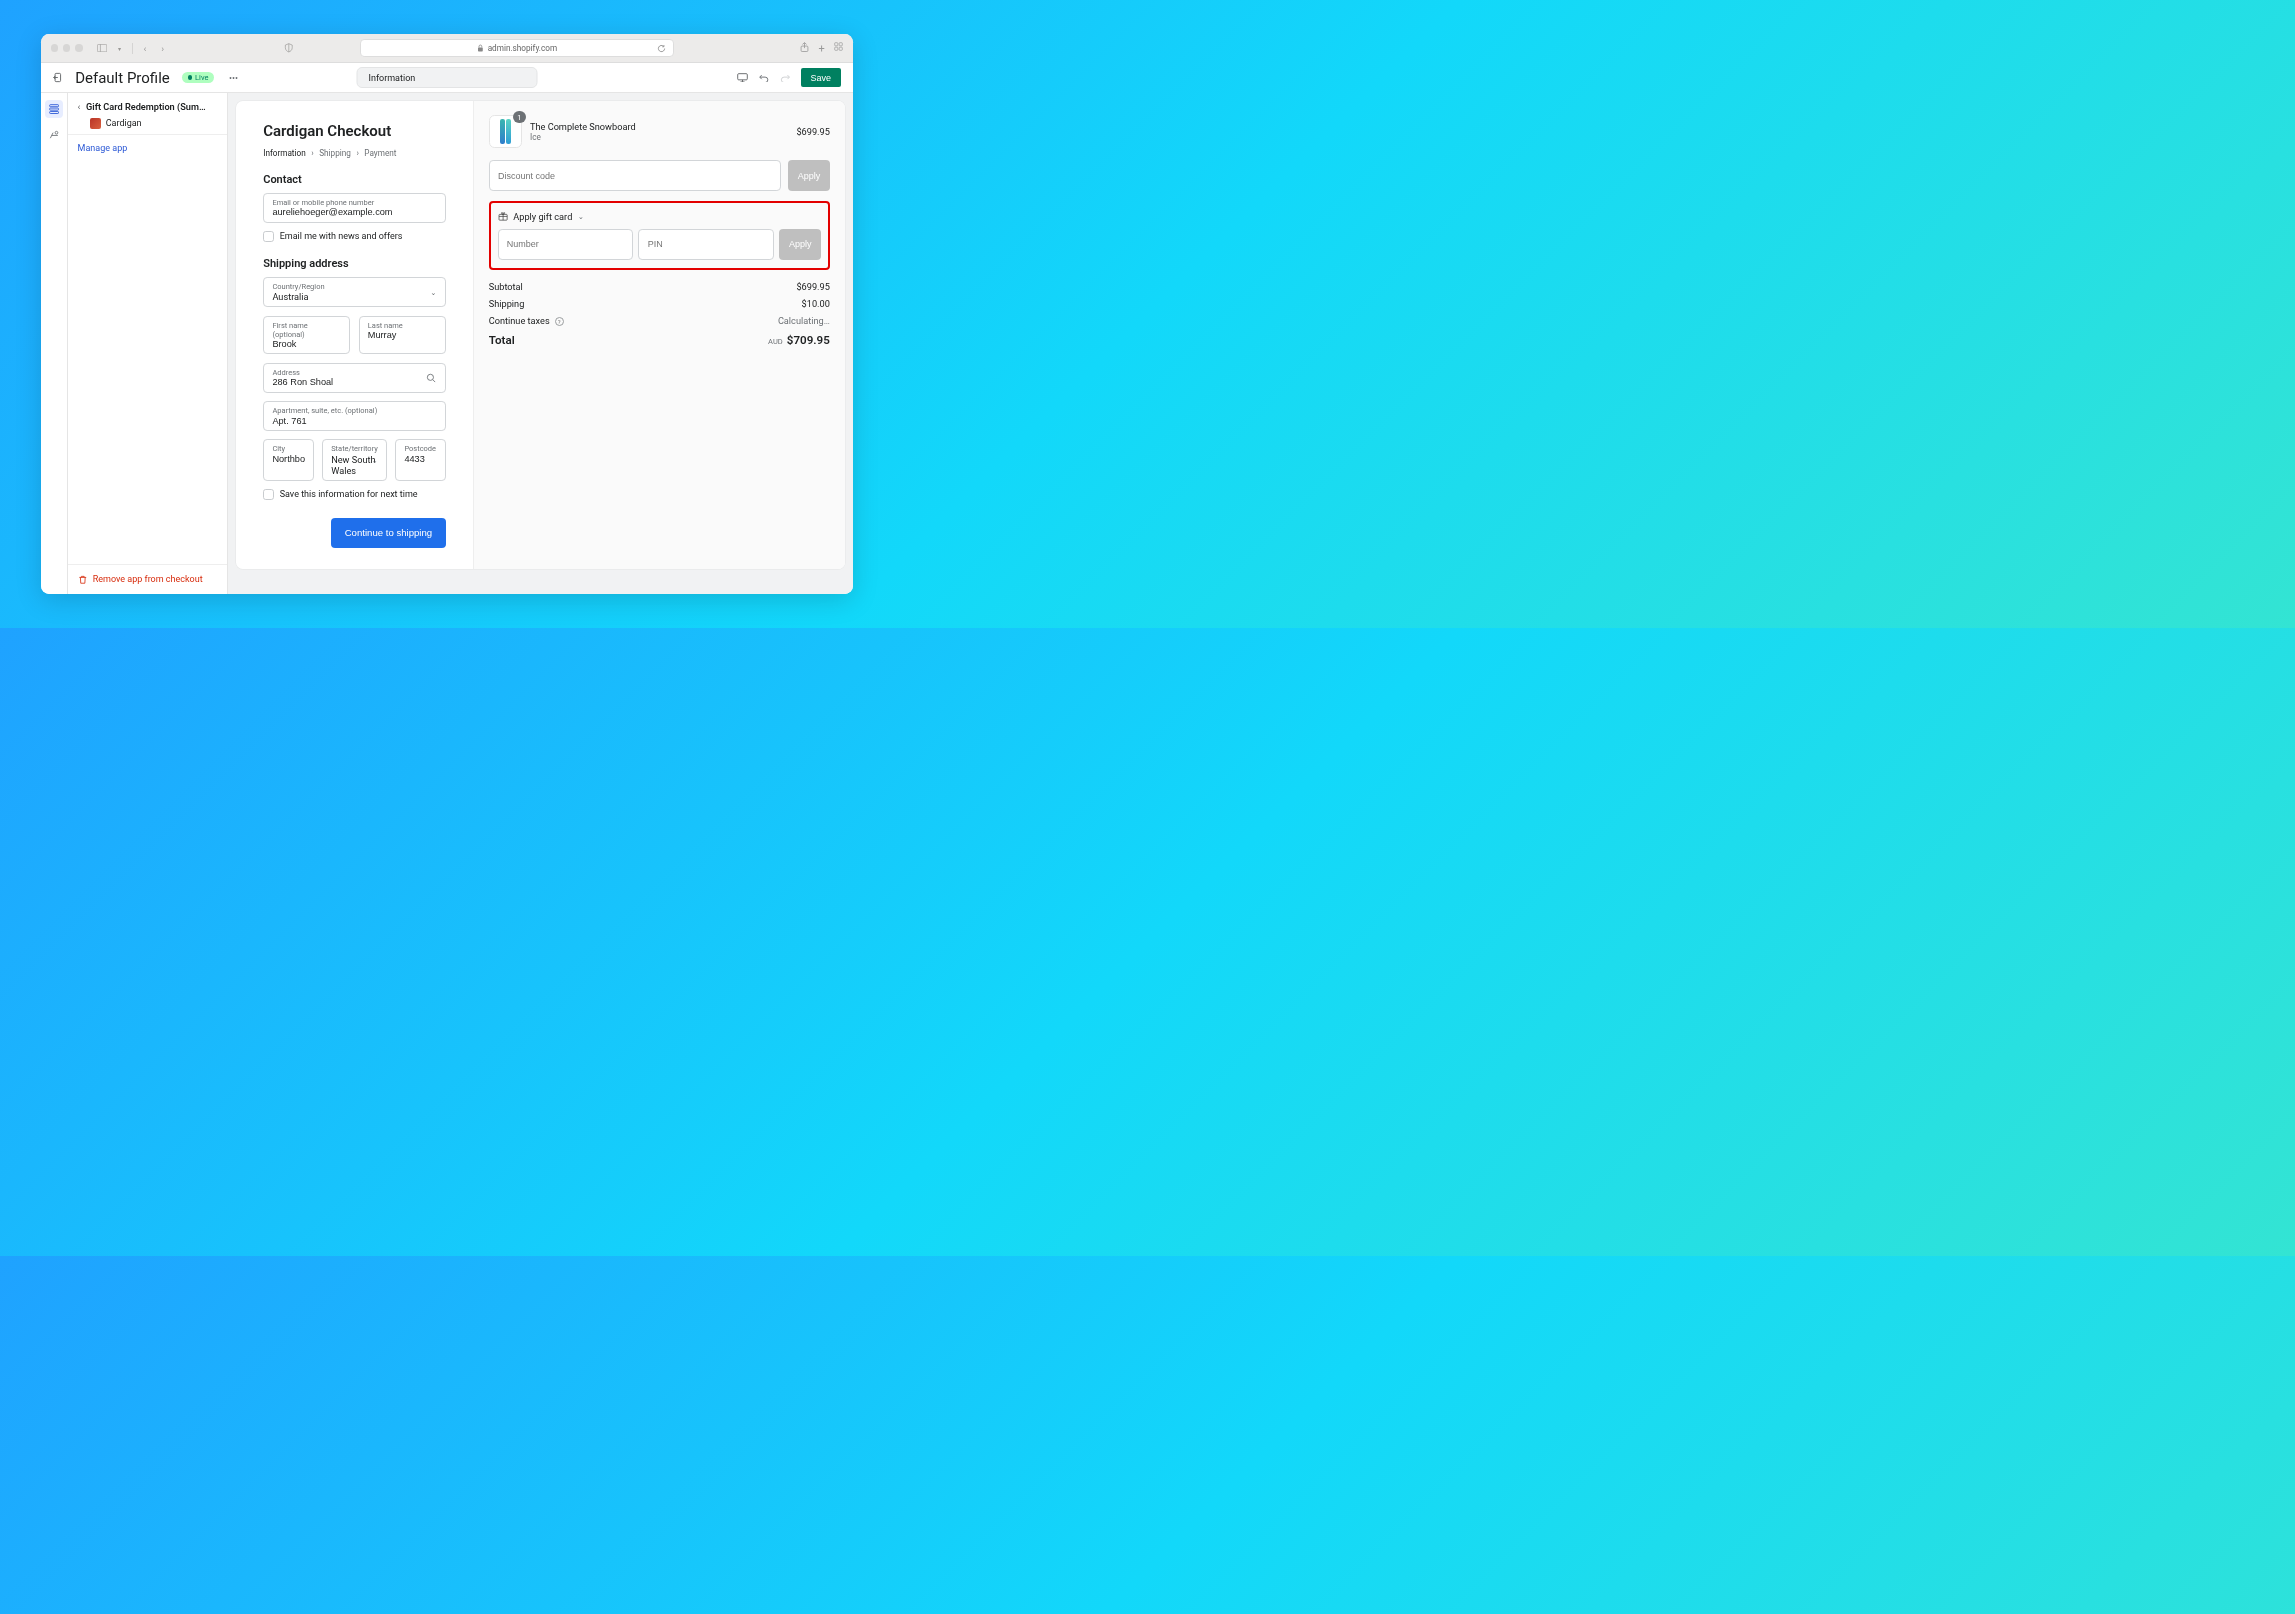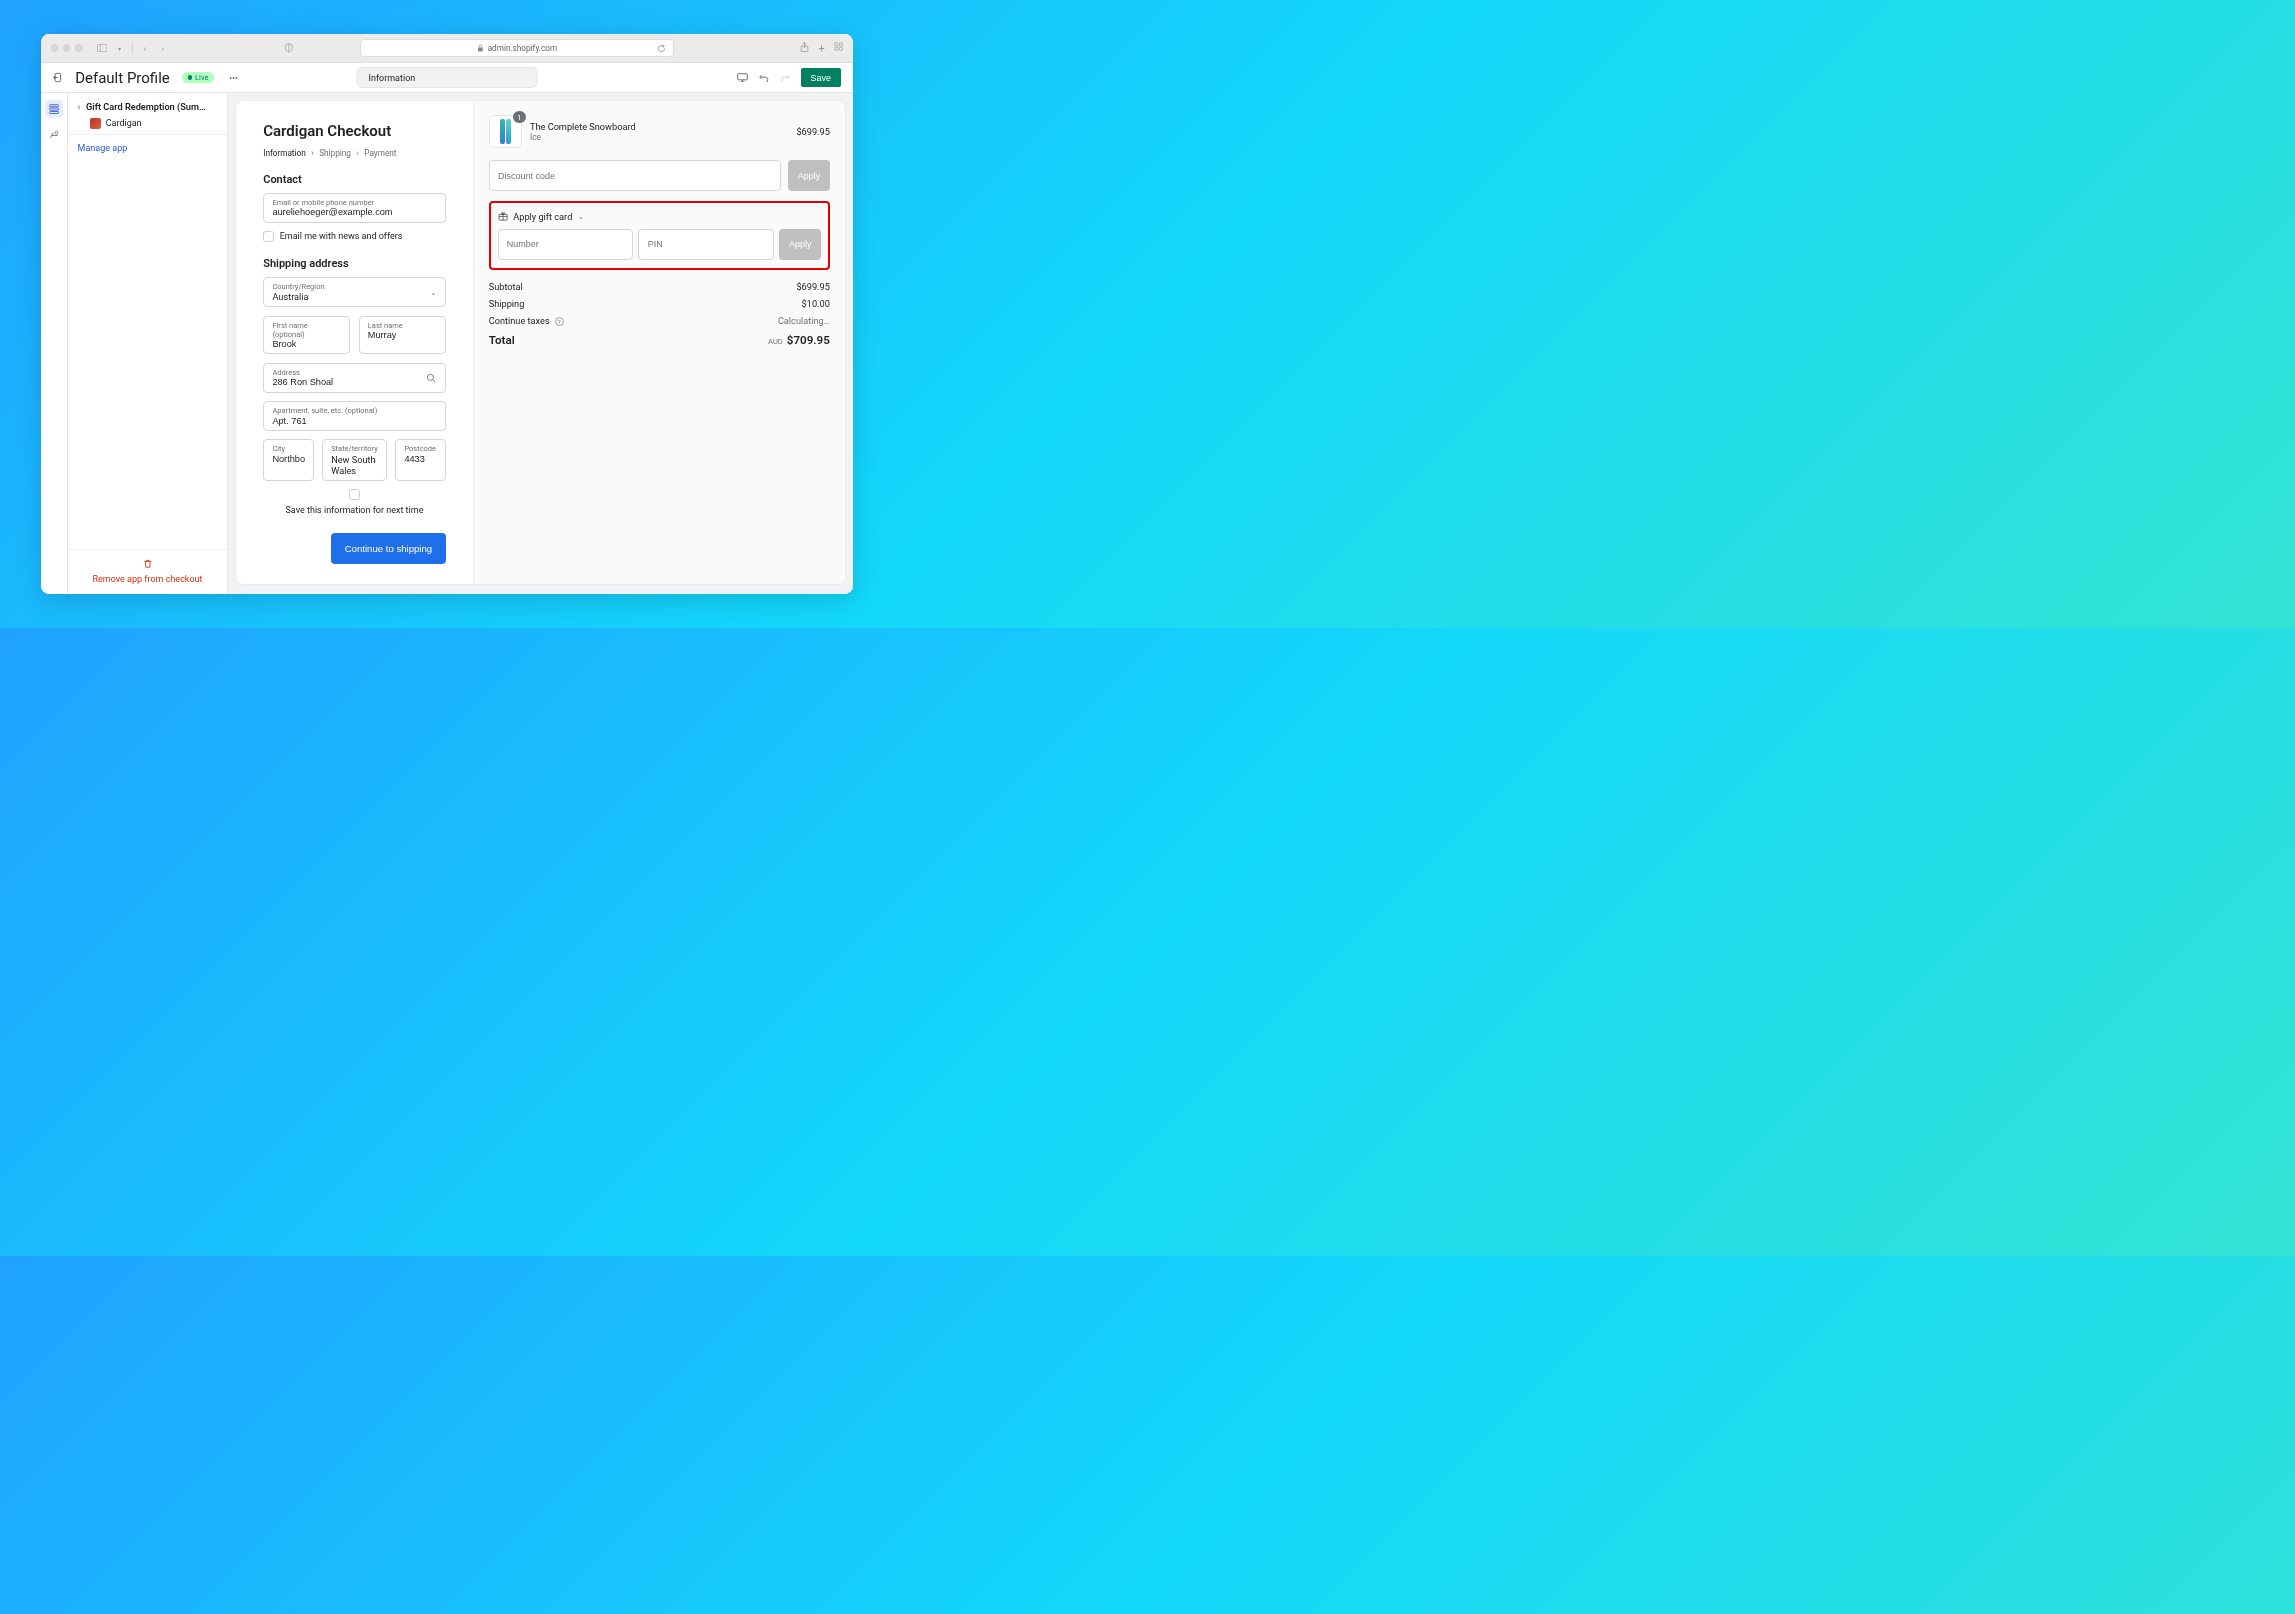--- a/index.html
+++ b/index.html
@@ -89,21 +89,21 @@
 
   .sidebar {
     width:160px; border-right:0.7px solid #e5e5e5; background:#fff; display:flex; flex-direction:column;
   }
   .sb-header { padding:8.2px 9.6px 5.5px; border-bottom:0.7px solid #eee;}
   .sb-title-row { display:flex; align-items:center; gap:5.5px; }
   .sb-title { font-weight:600; font-size:9.2px; white-space:nowrap; overflow:hidden; text-overflow:ellipsis; }
   .sb-app-row { display:flex; align-items:flex-start; gap:4.8px; margin-top:5.5px; padding-left:12.3px;}
   .sb-app-icon { width:11px; height:11px; border-radius:2px; background:linear-gradient(135deg,#b93427,#d9603f); }
   .sb-link { color:#2c59d6; padding:8.2px 9.6px; font-size:9px; cursor:pointer; }
-  .sb-remove { margin-top:auto; border-top:0.7px solid #eee; padding:9.6px; color:#d72c0d; font-size:9px; cursor:pointer; display:flex; align-items:center; gap:5.5px;flex-direction:column;}
+  .sb-remove { margin-top:auto; border-top:0.7px solid #eee; padding:9.6px; color:#d72c0d; font-size:9px; cursor:pointer; display:flex; align-items:center; gap:5.5px;}
 
   .canvas { flex:1; background:#f1f2f3; padding:8.2px; overflow:auto;}
   .frame {
     background:#fff; border-radius:6.8px; min-height:430px;
     display:flex; box-shadow:0 0 0 0.7px rgba(0,0,0,0.04);
   }
   .checkout-main { flex:1.15; padding:20.5px 27px 20.5px 27px; border-right:0.7px solid #eee;}
   .checkout-side { flex:0.78; padding:13.6px 15px 13.6px 15px; background:#fafafa; border-top-right-radius:6.8px; border-bottom-right-radius:6.8px;}
 
   h1.co-title { font-size:15px; font-weight:600; margin-bottom:8.2px;}
@@ -359,21 +359,21 @@
             <div class="float-field select-field">
               <span class="lbl">State/territory</span>
               <div class="val">New South Wales</div>
               <span class="chev">⌄</span>
             </div>
             <div class="float-field">
               <span class="lbl">Postcode</span>
               <input class="val" value="4433" style="">
             </div>
           </div>
-          <div class="check-row" style="margin:4.1px 0 0;flex-direction:column;">
+          <div class="check-row" style="margin:4.1px 0 0;">
             <span class="chk"></span>
             <span>Save this information for next time</span>
           </div>
           <div class="cta-row">
             <button class="cta">Continue to shipping</button>
           </div>
         </div>
 
         <div class="checkout-side">
           <div class="cart-item">

